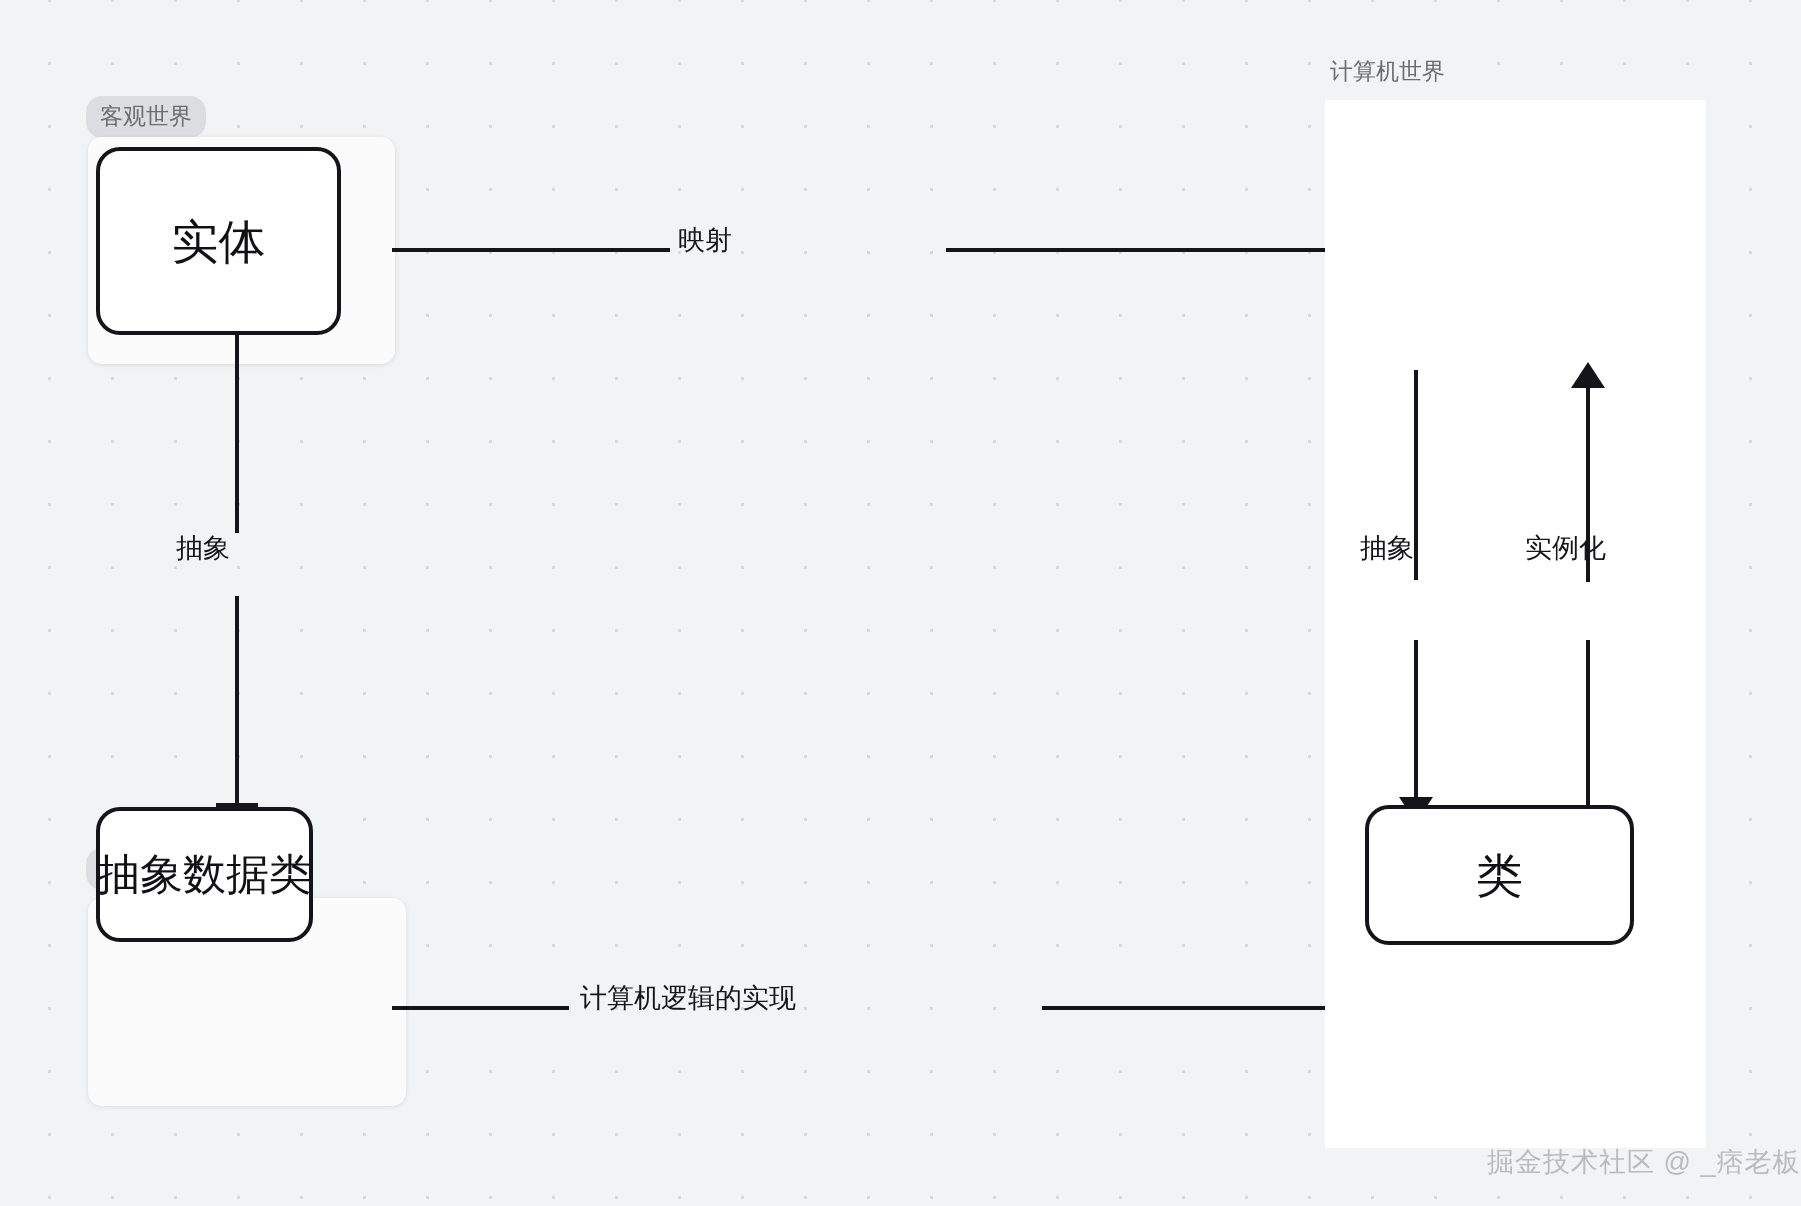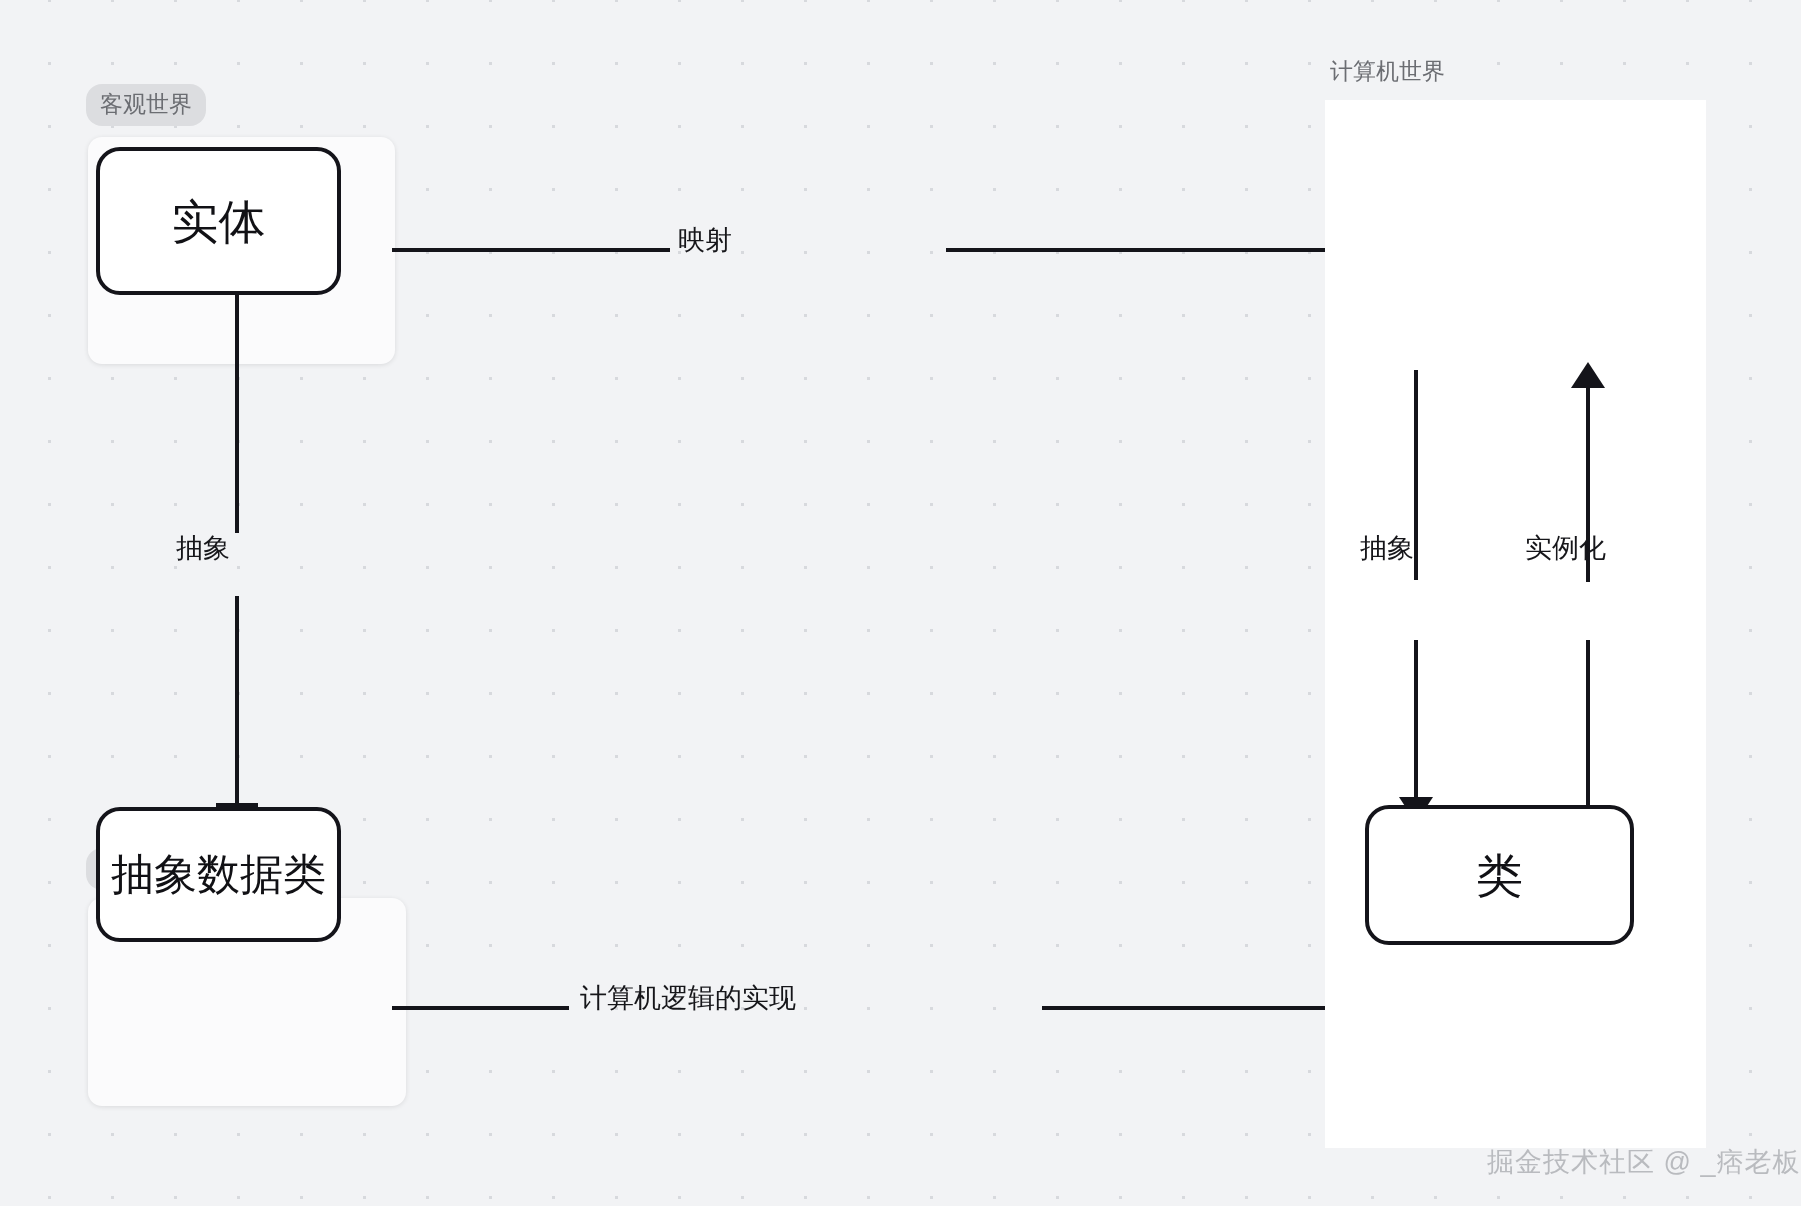--- a/index.html
+++ b/index.html
@@ -72,22 +72,22 @@
     border-radius: 24px;
     display: flex;
     align-items: center;
     justify-content: center;
     color: #111115;
     line-height: 1;
     white-space: nowrap;
   }
   .node .node-text { display: block; }
 
-  #node-entity        { left: 96px;  top: 147px; width: 245px; height: 148px; font-size: 47px; }
-  #node-adt           { left: 96px;  top: 807px; width: 245px; height: 135px; font-size: 43px; }
+  #node-entity        { left: 96px;  top: 147px; width: 245px; height: 188px; font-size: 47px; }
+  #node-adt           { left: 96px;  top: 807px; width: 217px; height: 135px; font-size: 43px; }
   #node-object        { left: 1365px; top: 148px; width: 269px; height: 148px; font-size: 47px; }
   #node-class         { left: 1365px; top: 805px; width: 269px; height: 140px; font-size: 47px; }
 
   
   .hline {
     position: absolute;
     height: 4px;
     background: #14141a;
   }
   .vline {
@@ -158,21 +158,21 @@
     white-space: nowrap;
   }
 </style>
 </head>
 <body>
 
 <div id="canvas">
 
   <div class="world-panel" id="panel-computer-world"></div>
 
-  <div class="world-label badge" id="label-objective-world" style="left:86px; top:84px;text-align:center;">客观世界</div>
+  <div class="world-label badge" id="label-objective-world" style="left:86px; top:96px;text-align:center;">客观世界</div>
 
   <div class="world-label plain" id="label-computer-world" style="left:1330px; top:60px;">计算机世界</div>
 
   <div class="group-card" id="card-objective" style="left:88px; top:137px; width:307px; height:227px;"></div>
   <div class="group-card" id="card-conceptual" style="left:88px; top:898px; width:318px; height:208px;"></div>
 
   <div class="world-label badge" style="left:86px; top:848px;">概念世界</div>
 
   <div class="hline" id="edge-map-left"></div>
   <div class="hline" id="edge-map-right"></div>

